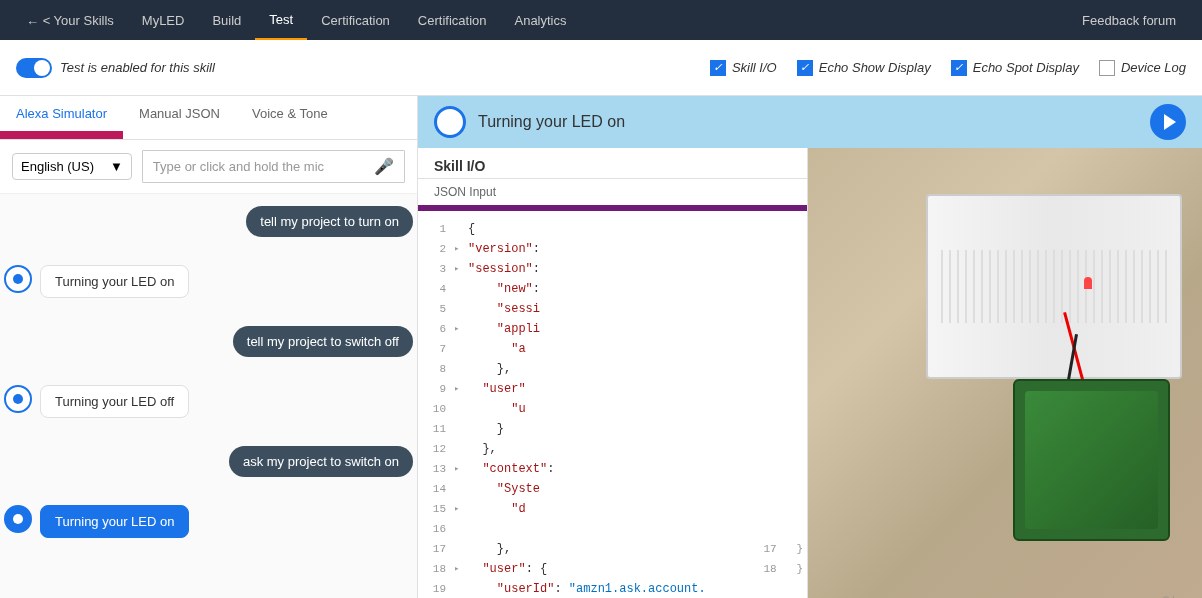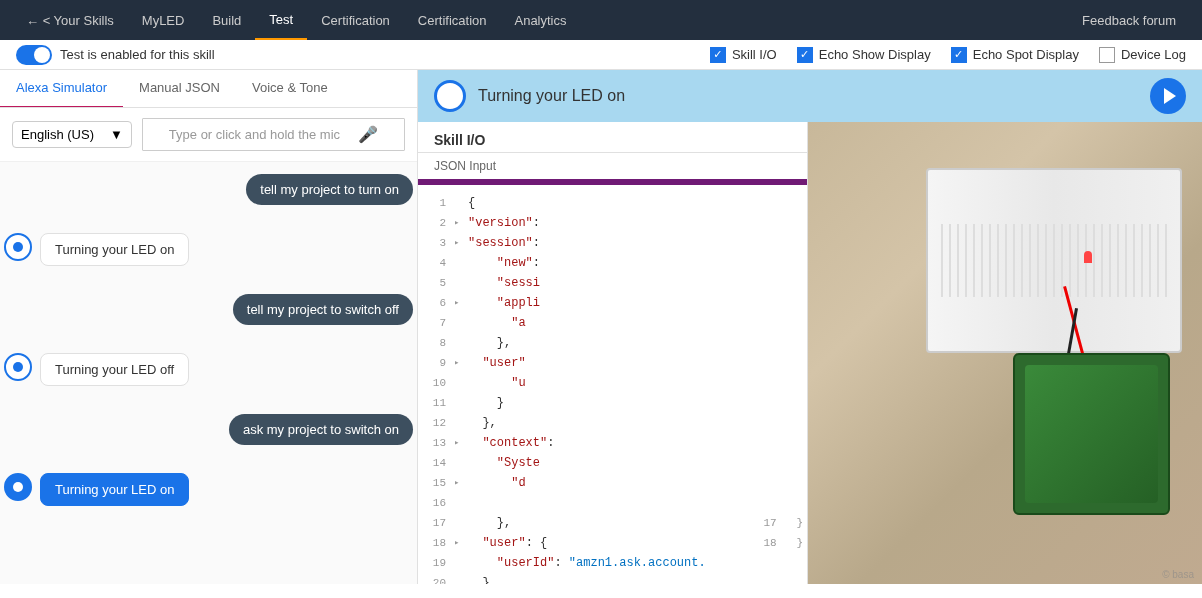--- a/index.html
+++ b/index.html
@@ -31,25 +31,26 @@
       margin-left: auto;
       color: #ccc;
       font-size: 13px;
       cursor: pointer;
     }
 
     
     .sub-nav {
       background: #fff;
       border-bottom: 1px solid #e0e0e0;
-      height: 30px;
+      height: 56px;
       display: flex;
       align-items: center;
       padding: 0 16px;
       gap: 16px;
+      font-style: italic;
     }
     .toggle-container {
       display: flex;
       align-items: center;
       gap: 8px;
     }
     .toggle {
       width: 36px;
       height: 20px;
       background: #1a73e8;
@@ -127,21 +128,21 @@
     }
     .tab {
       padding: 10px 16px;
       font-size: 13px;
       color: #666;
       cursor: pointer;
       border-bottom: 2px solid transparent;
     }
     .tab.active {
       color: #1a73e8;
-      border-bottom: 1px solid #be185d;
+      border-bottom: 8px solid #be185d;
       font-weight: 500;
     }
 
     
     .lang-row {
       display: flex;
       align-items: center;
       padding: 10px 12px;
       gap: 10px;
       border-bottom: 1px solid #f0f0f0;
@@ -155,21 +156,21 @@
       background: #fff;
       cursor: pointer;
       display: flex;
       align-items: center;
       gap: 16px;
     }
     .mic-input {
       flex: 1;
       border: 1px solid #ccc;
       border-radius: 1px;
-      padding: 6px 26px;
+      padding: 6px 10px;
       font-size: 13px;
       color: #999;
       display: flex;
       align-items: center;
       justify-content: space-between;
     }
 
     
     .chat-area {
       flex: 1;

